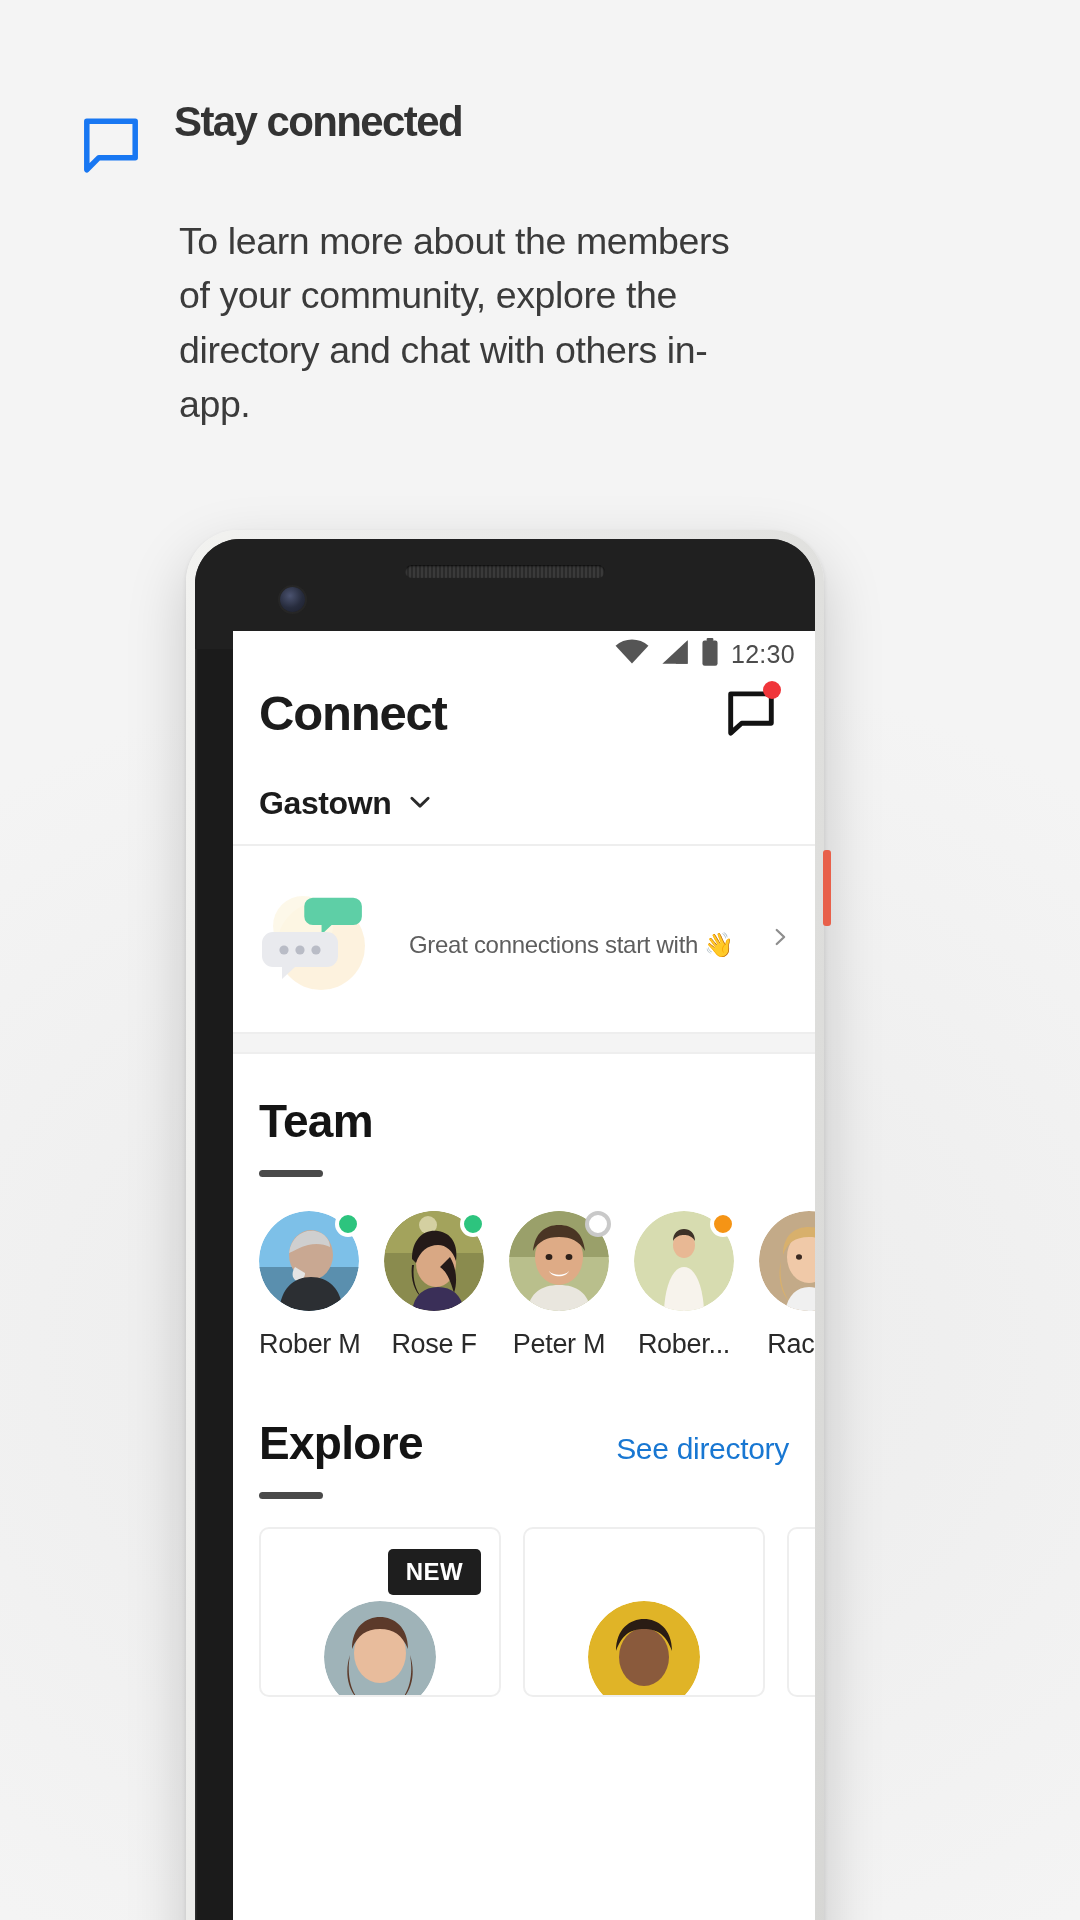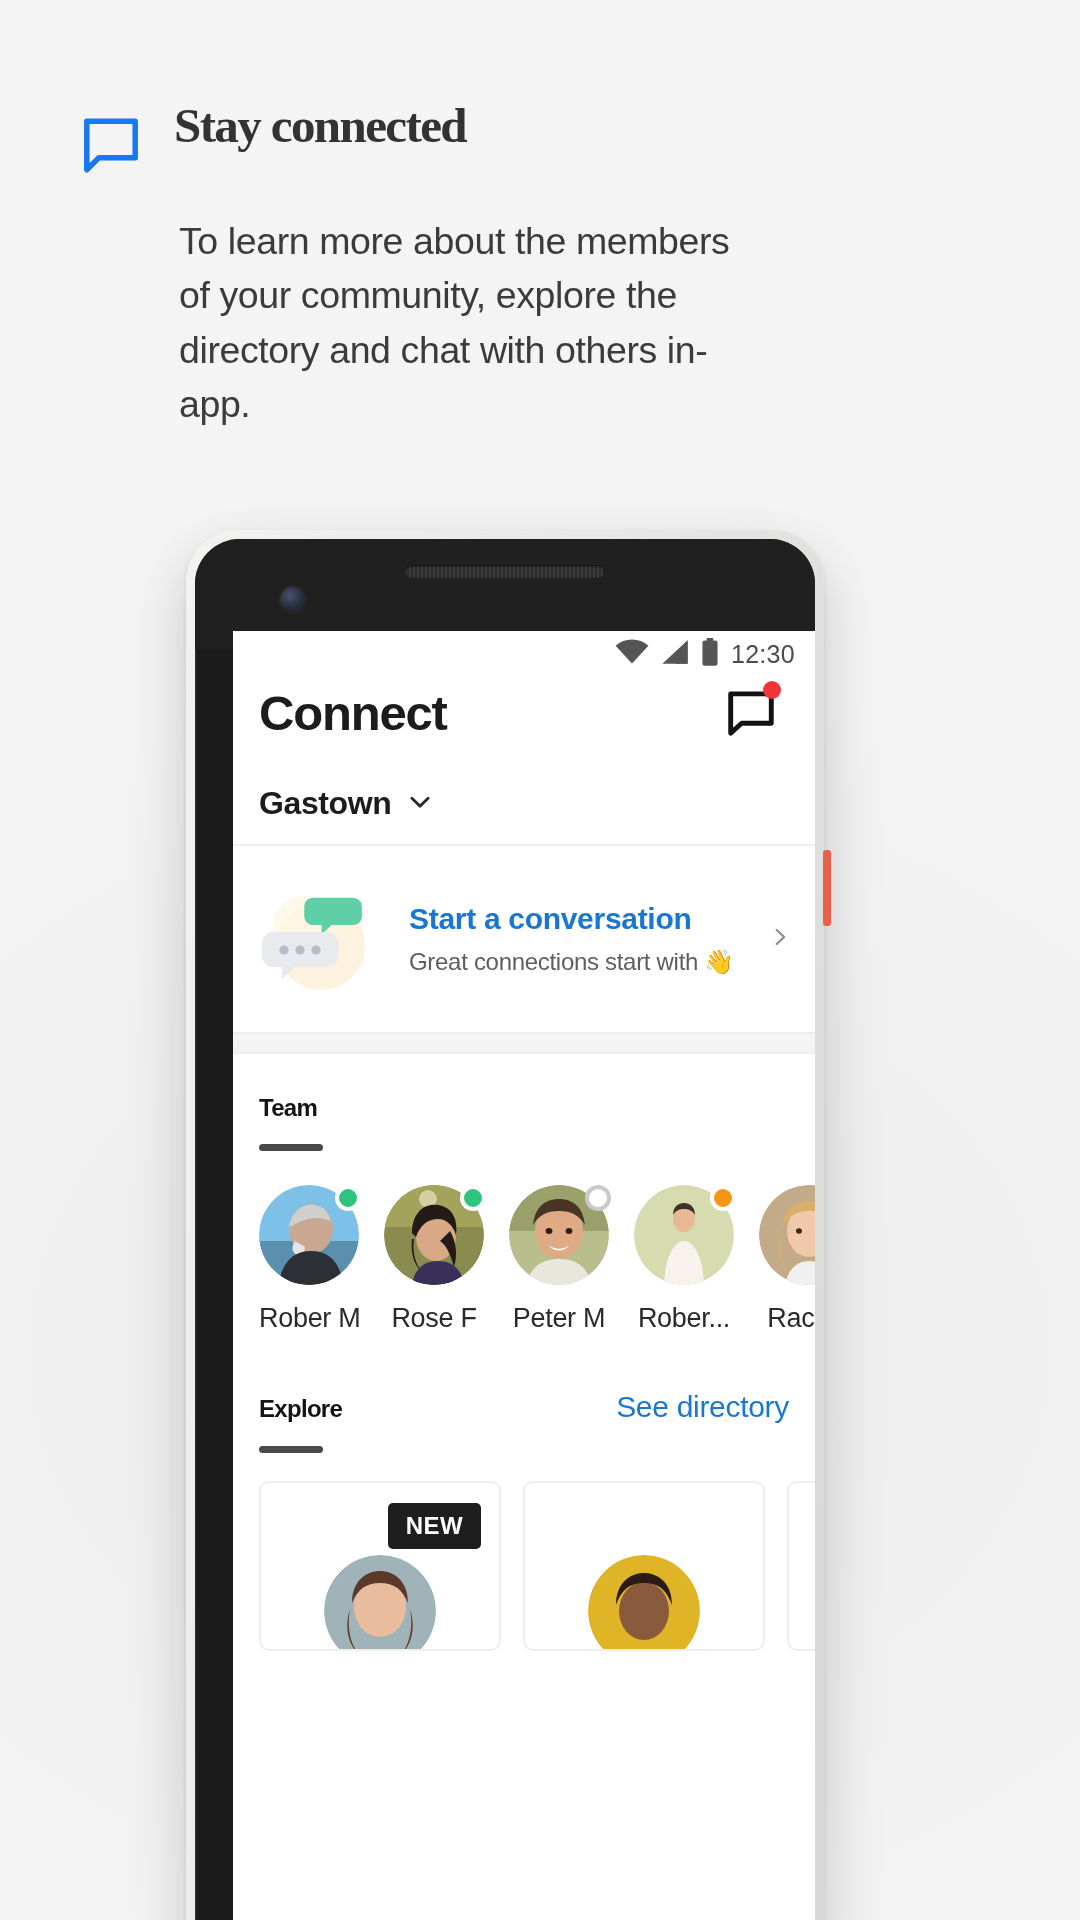--- a/index.html
+++ b/index.html
@@ -15,22 +15,22 @@
     position:relative;
   }
 
   
   .promo-head {
     position:absolute; left:78px; top:100px;
     display:flex; align-items:flex-start; gap:30px;
   }
   .promo-icon { width:66px; height:66px; flex:none; margin-top:12px; }
   .promo-title {
-    font-size:49px; font-weight:bold; color:#333333;
-    letter-spacing:-1.6px; line-height:1.05; white-space:nowrap;font-family:Liberation Serif, serif;
+    font-size:42px; font-weight:bold; color:#333333;
+    letter-spacing:-1.6px; line-height:1.05; white-space:nowrap;
   }
   .promo-body {
     position:absolute; left:179px; top:214px; width:560px;
     font-size:37.5px; line-height:1.45; color:#3b3b3b;
     letter-spacing:-0.4px;
   }
 
   
   .phone {
     position:absolute; left:186px; top:530px;
@@ -111,21 +111,21 @@
   .convo-title { font-size:30px; font-weight:bold; color:#1877d2; letter-spacing:-.3px; }
   .convo-sub {
     font-size:24px; color:#5e5e5e; margin-top:12px; letter-spacing:-.3px;
     white-space:nowrap;
   }
   .chev { flex:none; color:#8e8e8e; width:26px; }
 
   
   .section { padding:40px 26px 0 26px; }
   .section-row { display:flex; align-items:baseline; justify-content:space-between; }
-  .section-title { font-size:24px; font-weight:bold; color:#141414; letter-spacing:-.7px; }
+  .section-title { font-size:46px; font-weight:bold; color:#141414; letter-spacing:-.7px; }
   .section-link { font-size:30px; color:#1877d2; letter-spacing:-.3px; }
   .section-rule { width:64px; height:7px; background:#4a4a4a; border-radius:4px; margin-top:22px; }
 
   
   .team-strip {
     display:flex; gap:25px; padding:34px 0 0 26px; overflow:hidden;
   }
   .member { width:100px; flex:none; }
   .avatar-wrap { position:relative; width:100px; height:100px; }
   .avatar {
@@ -230,21 +230,20 @@
             <circle cx="62" cy="66" r="44" fill="#fdf0d8" opacity=".85"></circle>
             <circle cx="44" cy="46" r="30" fill="#fcf6e4" opacity=".8"></circle>
             <path d="M36 44h56a12 12 0 0 1 12 12v14a12 12 0 0 1-12 12H62l-14 13V82H36a12 12 0 0 1-12-12V56a12 12 0 0 1 12-12z" fill="#5ecfa6" transform="translate(28,-14) scale(0.72)"></path>
             <path d="M14 52h54a11 11 0 0 1 11 11v13a11 11 0 0 1-11 11H36l-13 12V87H14A11 11 0 0 1 3 76V63a11 11 0 0 1 11-11z" fill="#e9eaee"></path>
             <circle cx="25" cy="70" r="4.6" fill="#b9bcc6"></circle>
             <circle cx="41" cy="70" r="4.6" fill="#b9bcc6"></circle>
             <circle cx="57" cy="70" r="4.6" fill="#b9bcc6"></circle>
           </svg>
         </span>
         <span class="convo-text">
-          <span class="convo-title">Start a conversation</span>
           <span class="convo-sub" style="display:block">Great connections start with 👋</span>
         </span>
         <span class="chev">
           <svg width="26" height="34" viewBox="0 0 24 24" fill="none" stroke="#8e8e8e" stroke-width="2.1" stroke-linecap="round" stroke-linejoin="round">
             <path d="M9 5.5 15.8 12 9 18.5"></path>
           </svg>
         </span>
       </div>
 
       <div class="divider"></div>

